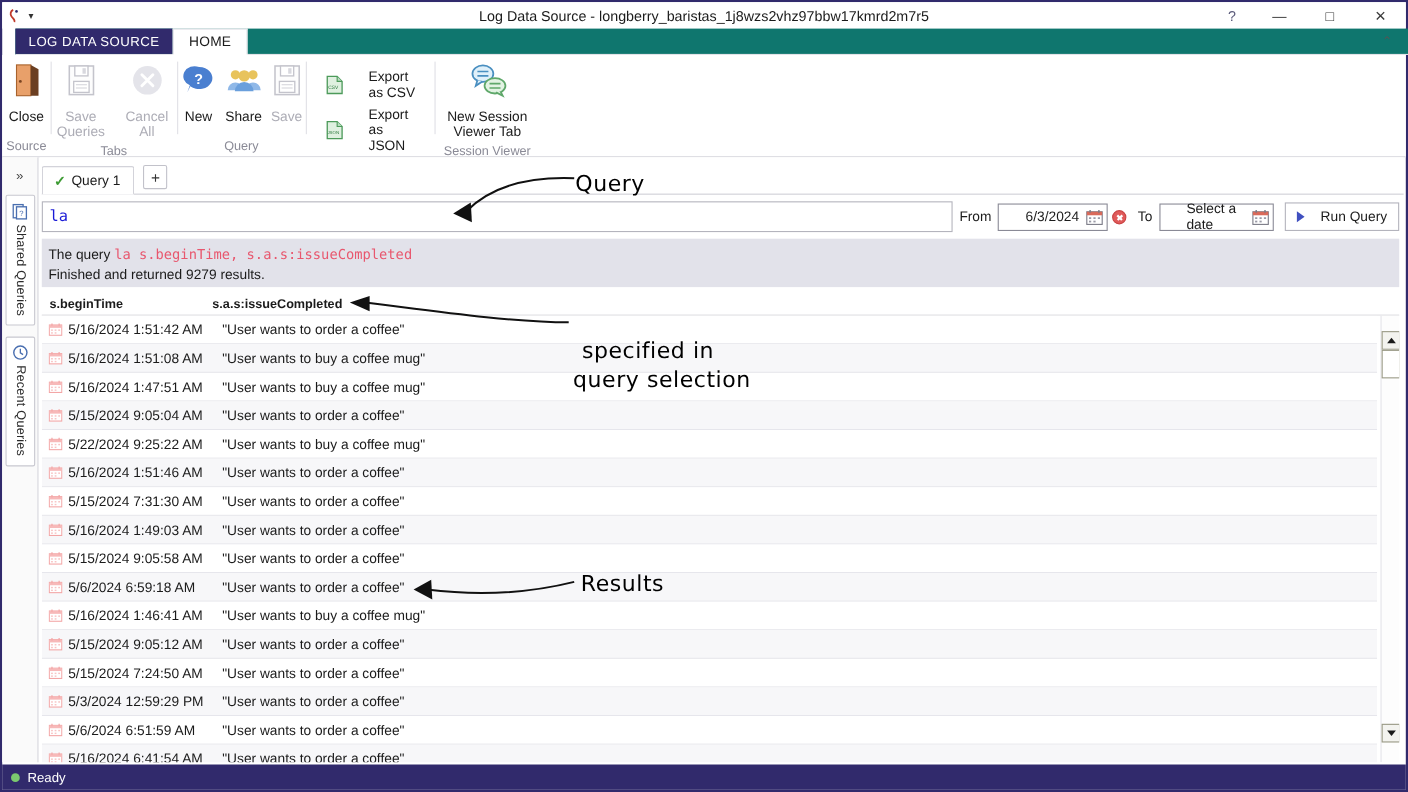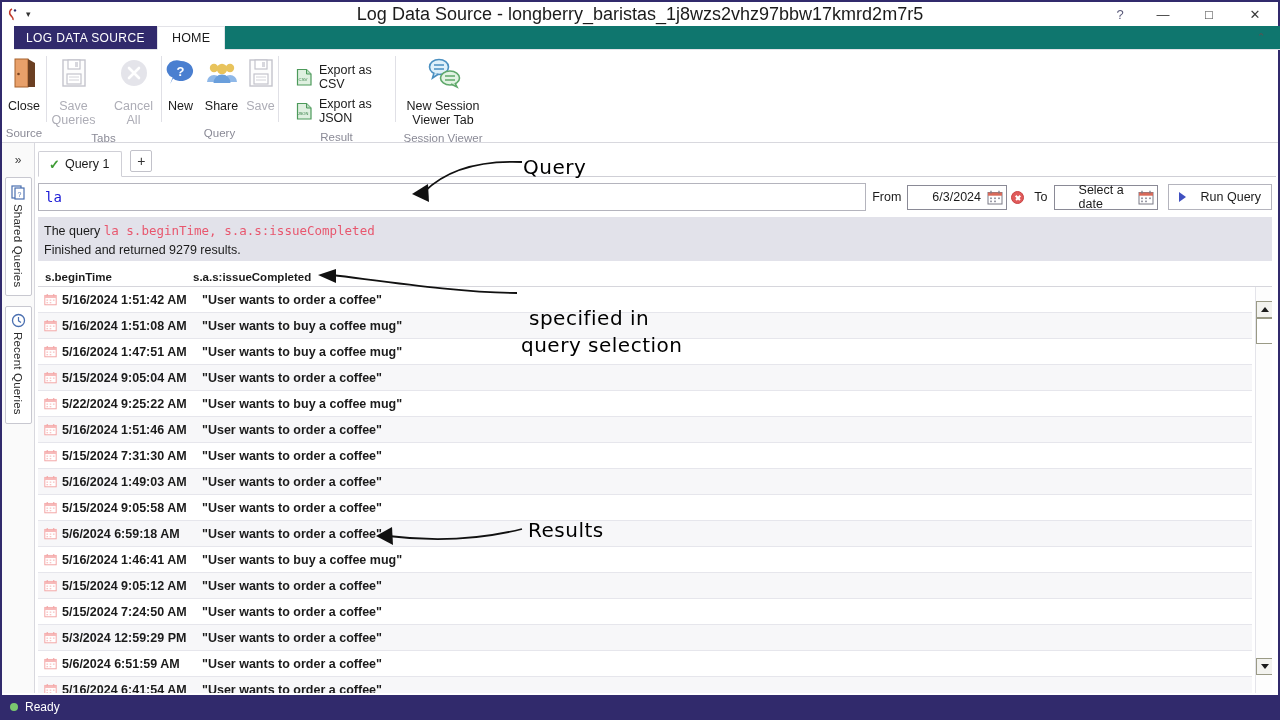--- a/index.html
+++ b/index.html
@@ -16,21 +16,21 @@
   
   .titlebar {
     position: absolute; left: 0; top: 0; width: 1276px; height: 24px;
     background: #ffffff; display: flex; align-items: center;
   }
   .qat { display: flex; align-items: center; gap: 4px; padding-left: 6px; }
   .qat-logo { width: 14px; height: 14px; position: relative; }
   .qat-chev { font-size: 9px; color: #333; line-height: 1; }
   .title-text {
     position: absolute; left: 0; right: 0; text-align: center;
-    font-size: 18px; color: #1b1b1b; pointer-events: none;
+    font-size: 13px; color: #1b1b1b; pointer-events: none;
   }
   .wincontrols {
     position: absolute; right: 0; top: 0; height: 24px; display: flex;
   }
   .wc {
     width: 46px; height: 24px; display: flex; align-items: center;
     justify-content: center; font-size: 13px; color: #3a3a3a;
   }
   .wc.help { width: 40px; color: #5a5a7a; font-size: 13px; }
 
@@ -81,21 +81,21 @@
     width: 60px; display: flex; flex-direction: column; align-items: center;
     padding: 2px 2px; cursor: default;
   }
   .rbtn .lbl {
     font-size: 12.5px; color: #1b1b1b; text-align: center;
     line-height: 14px; margin-top: 9px;
   }
   .rbtn.disabled .lbl { color: #adadb6; }
   .rbtn.wide { width: 78px; }
   .rbtn-sm {
-    display: flex; align-items: center; gap: 6px; padding: 3px 6px;
+    display: flex; align-items: center; gap: 22px; padding: 3px 6px;
     font-size: 12.5px; color: #1b1b1b;
   }
   .icon-wrap { height: 34px; display: flex; align-items: center; justify-content: center; }
 
   
   svg { display: block; }
 
   
   .rail {
     position: absolute; left: 0; top: 141px; width: 33px; bottom: 25px;
@@ -183,21 +183,21 @@
     display: flex; align-items: center;
     font-size: 11.5px; font-weight: bold; color: #1b1b1b;
   }
   .hcol1 { width: 155px; padding-left: 7px; }
   .hcol2 { flex: 1; }
 
   .resultsarea {
     position: absolute; left: 2px; top: 144px; right: 4px; bottom: 0;
     overflow: hidden; background: #fff;
   }
-  .grid { position: absolute; left: 0; top: 0; right: 20px; bottom: 0; overflow: hidden; font-weight: bold; }
+  .grid { position: absolute; left: 0; top: 0; right: 20px; bottom: 0; overflow: hidden; }
   .row {
     height: 26px; display: flex; align-items: center;
     border-bottom: 1px solid #e6e6ec; background: #ffffff;
   }
   .row.alt { background: #f7f7f9; }
   .row .cal { width: 24px; display: flex; justify-content: center; align-items: center; }
   .row .c1 { width: 140px; font-size: 12.5px; color: #1b1b1b; }
   .row .c2 { flex: 1; font-size: 12.5px; color: #1b1b1b; }
 
   .vscroll {

